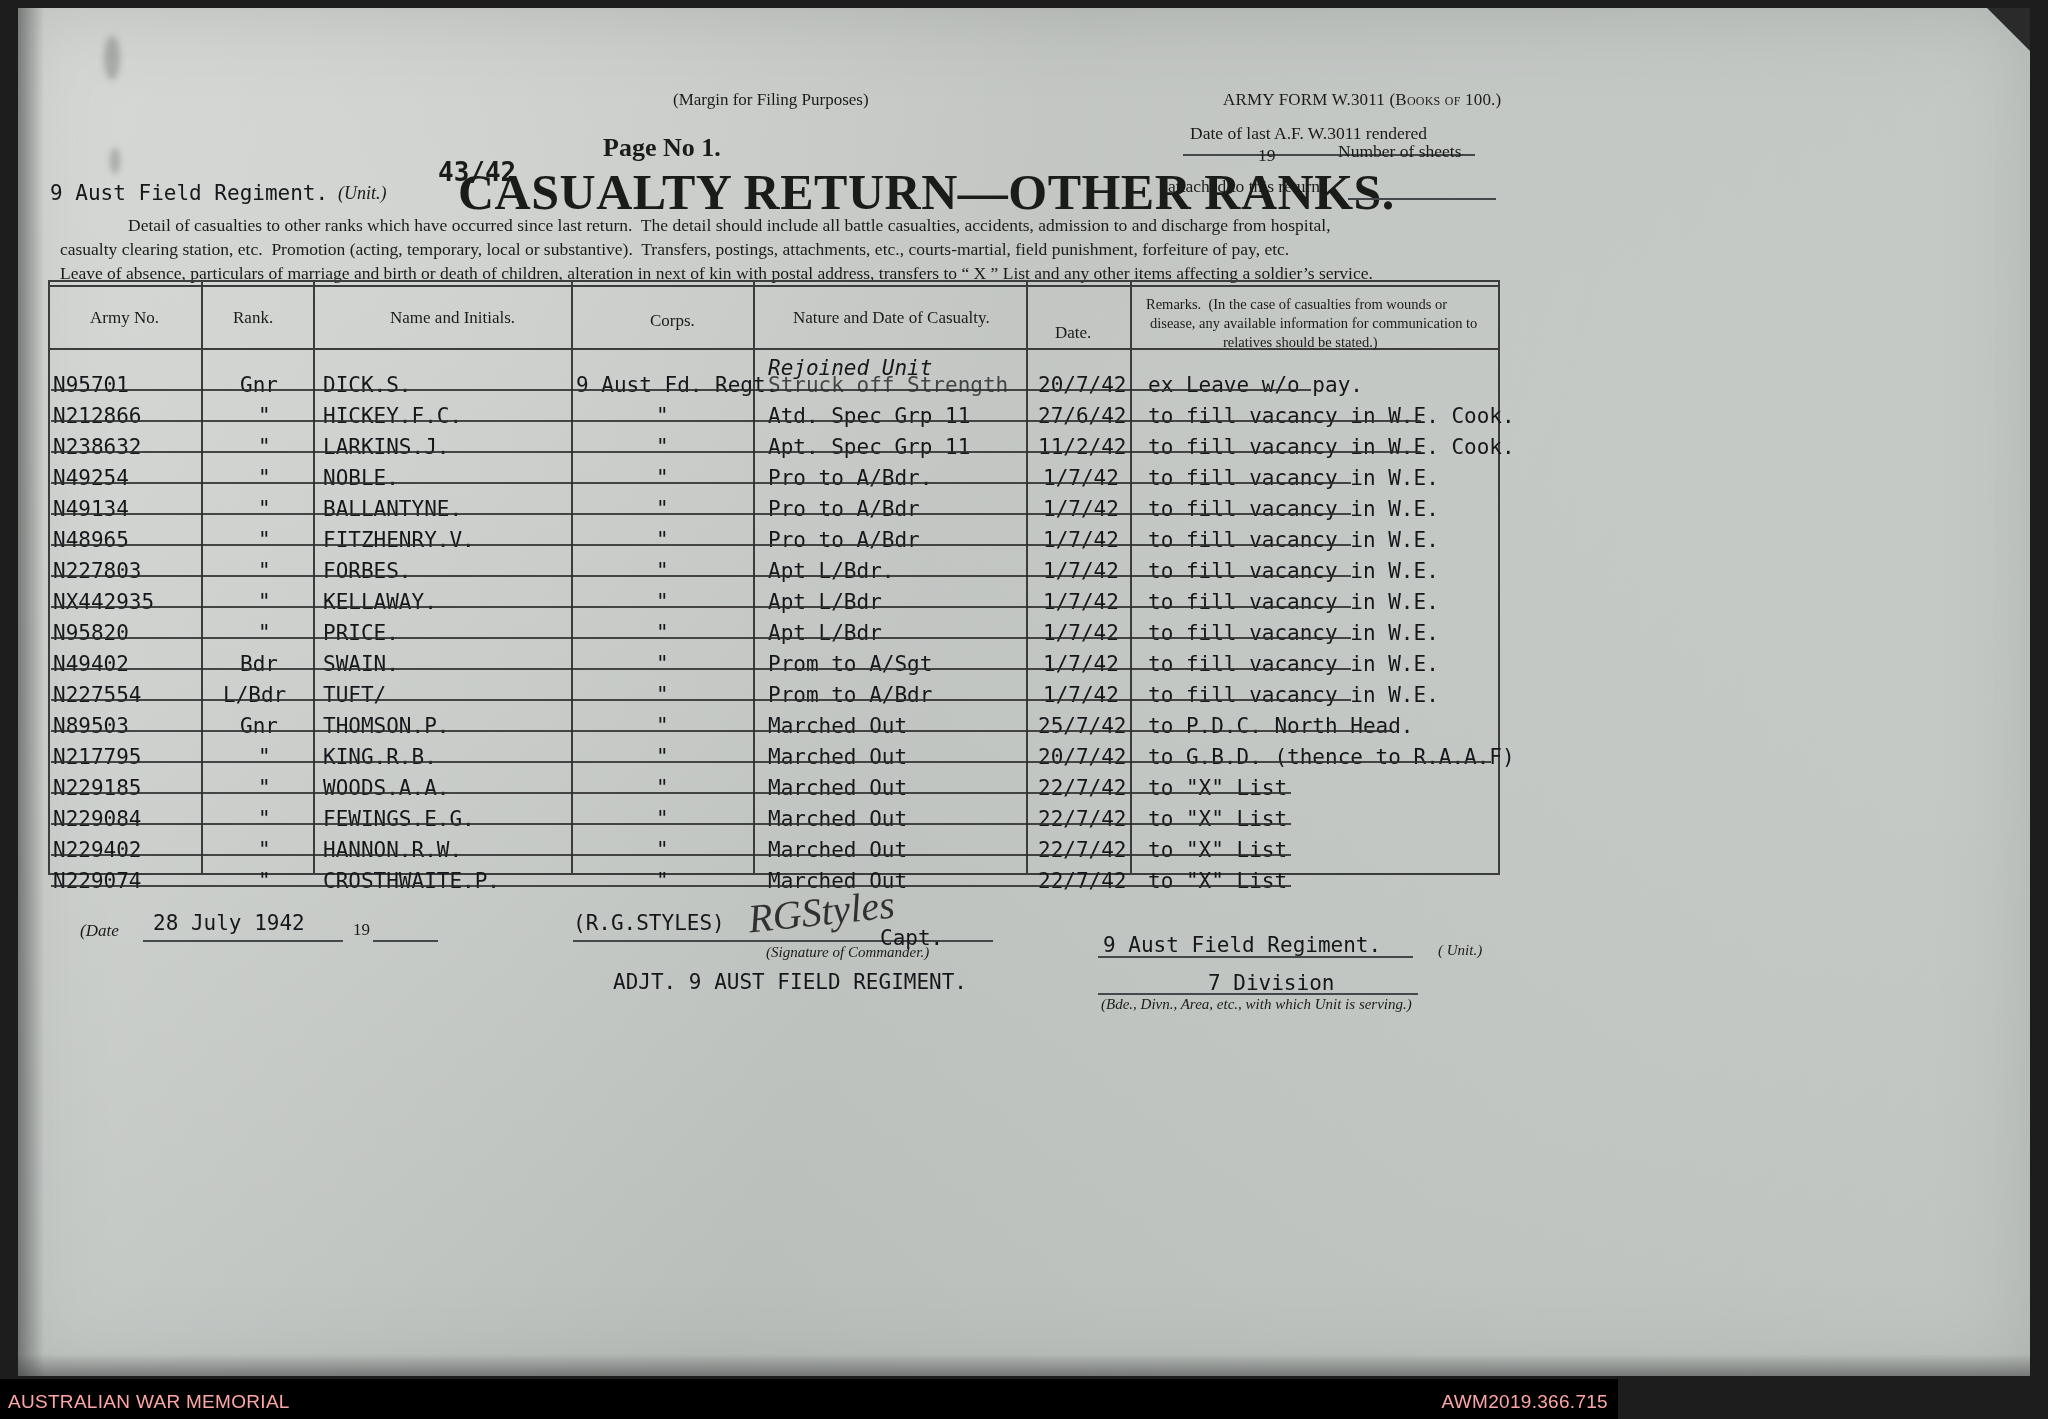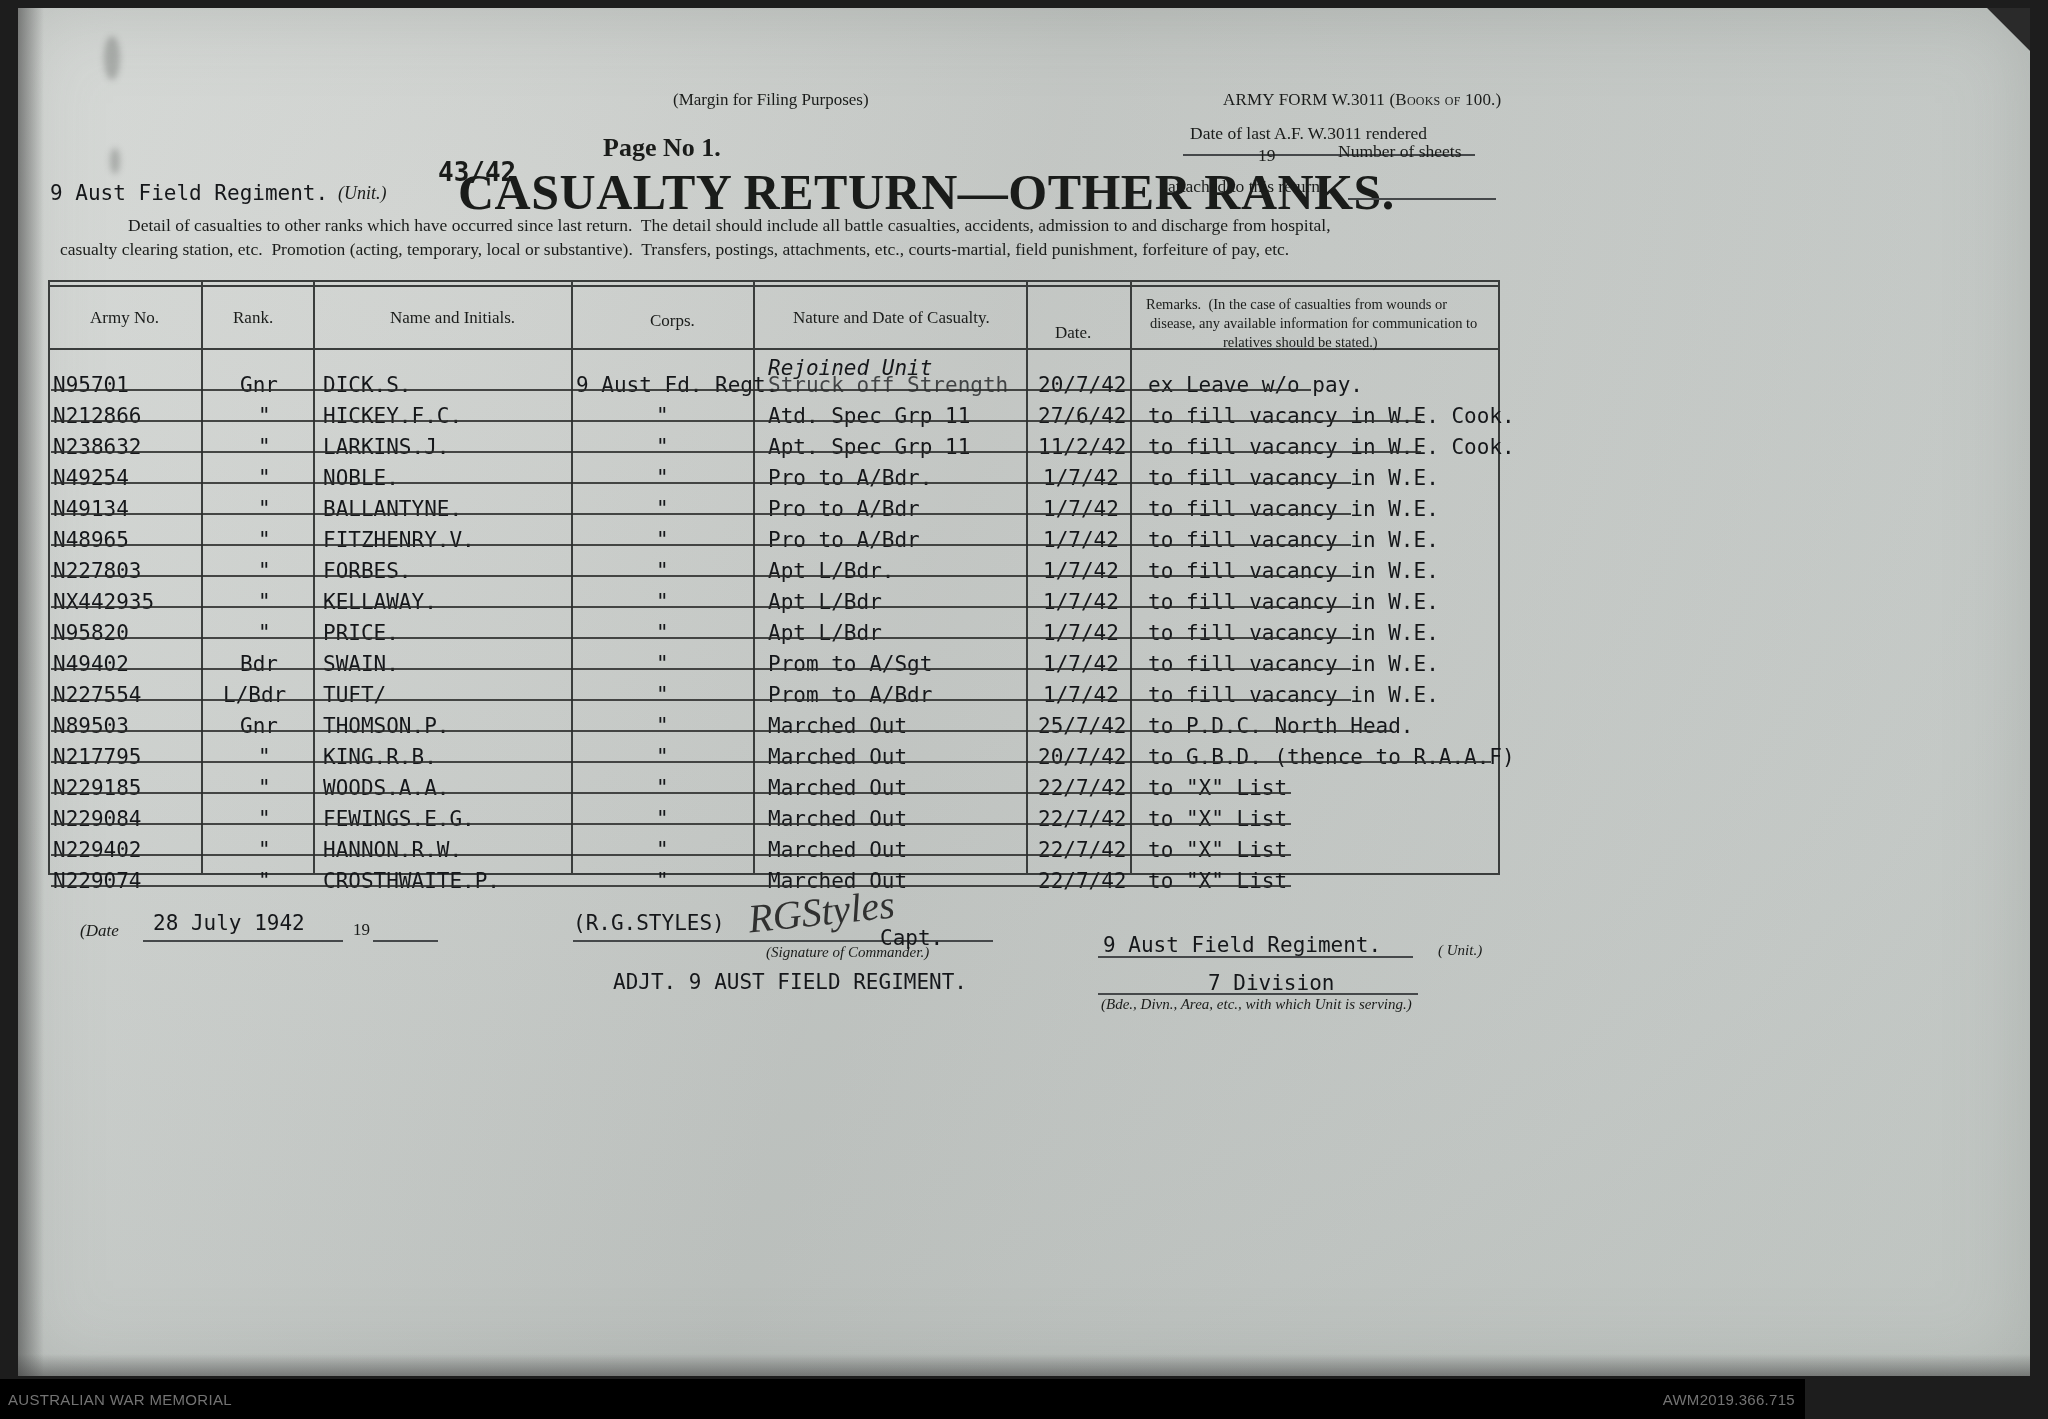--- a/index.html
+++ b/index.html
@@ -48,25 +48,25 @@
     background: linear-gradient(90deg, rgba(60,60,60,0.55), rgba(60,60,60,0));
   }
   .edge-shadow-bottom {
     position: absolute; left:0; bottom:0; height: 22px; width:100%;
     background: linear-gradient(0deg, rgba(60,60,60,0.5), rgba(60,60,60,0));
   }
   
   .footer-bar {
     position: absolute;
     left: 0; bottom: 0;
-    width: 1805px; height: 40px;
+    width: 1618px; height: 40px;
     background: #000;
-    color: #737373;
+    color: #fca5a5;
     font-family: "Liberation Sans", sans-serif;
-    font-size: 15px;
+    font-size: 19px;
   }
   .footer-left { position:absolute; left: 8px; top: 12px; letter-spacing: .3px; }
   .footer-right { position:absolute; right: 10px; top: 12px; letter-spacing: .3px; }
 
   
   .t { position: absolute; color: #1a1c1a; white-space: pre; }
   .print { font-family: "Liberation Serif", serif; }
   .type {
     font-family: "DejaVu Sans Mono", monospace;
     color: #15171a;
@@ -146,20 +146,21 @@
 
     <div class="t print rh" style="left:1172px; top:115px;">Date of last A.F. W.3011 rendered</div>
     <div class="rule" style="left:1165px; top:146px; width:292px;"></div>
     <div class="t print rh" style="left:1240px; top:137px;">19</div>
     <div class="t print rh" style="left:1320px; top:133px;">Number of sheets</div>
     <div class="t print rh" style="left:1150px; top:168px;">attached to this return</div>
     <div class="rule" style="left:1330px; top:190px; width:148px;"></div>
 
     <div class="t print detail" style="left:42px; top:229px;">casualty clearing station, etc.  Promotion (acting, temporary, local or substantive).  Transfers, postings, attachments, etc., courts-martial, field punishment, forfeiture of pay, etc.</div>
     <div class="t print detail" style="left:110px; top:205px;">Detail of casualties to other ranks which have occurred since last return.  The detail should include all battle casualties, accidents, admission to and discharge from hospital,</div>
+    <div class="t print detail" style="left:42px; top:253px;">Leave of absence, particulars of marriage and birth or death of children, alteration in next of kin with postal address, transfers to “ X ” List and any other items affecting a soldier’s service.</div>
 
     <div class="tbl-line h-line" style="left:30px; top:272px; width:1452px;"></div>
     <div class="tbl-line h-line" style="left:30px; top:277px; width:1452px;"></div>
     <div class="tbl-line h-line" style="left:30px; top:340px; width:1452px; height:1.5px;"></div>
     <div class="tbl-line h-line" style="left:30px; top:865px; width:1452px;"></div>
 
     <div class="tbl-line v-line" style="left:30px; top:272px; height:594px;"></div>
     <div class="tbl-line v-line" style="left:183px; top:272px; height:594px;"></div>
     <div class="tbl-line v-line" style="left:295px; top:272px; height:594px;"></div>
     <div class="tbl-line v-line" style="left:553px; top:272px; height:594px;"></div>

